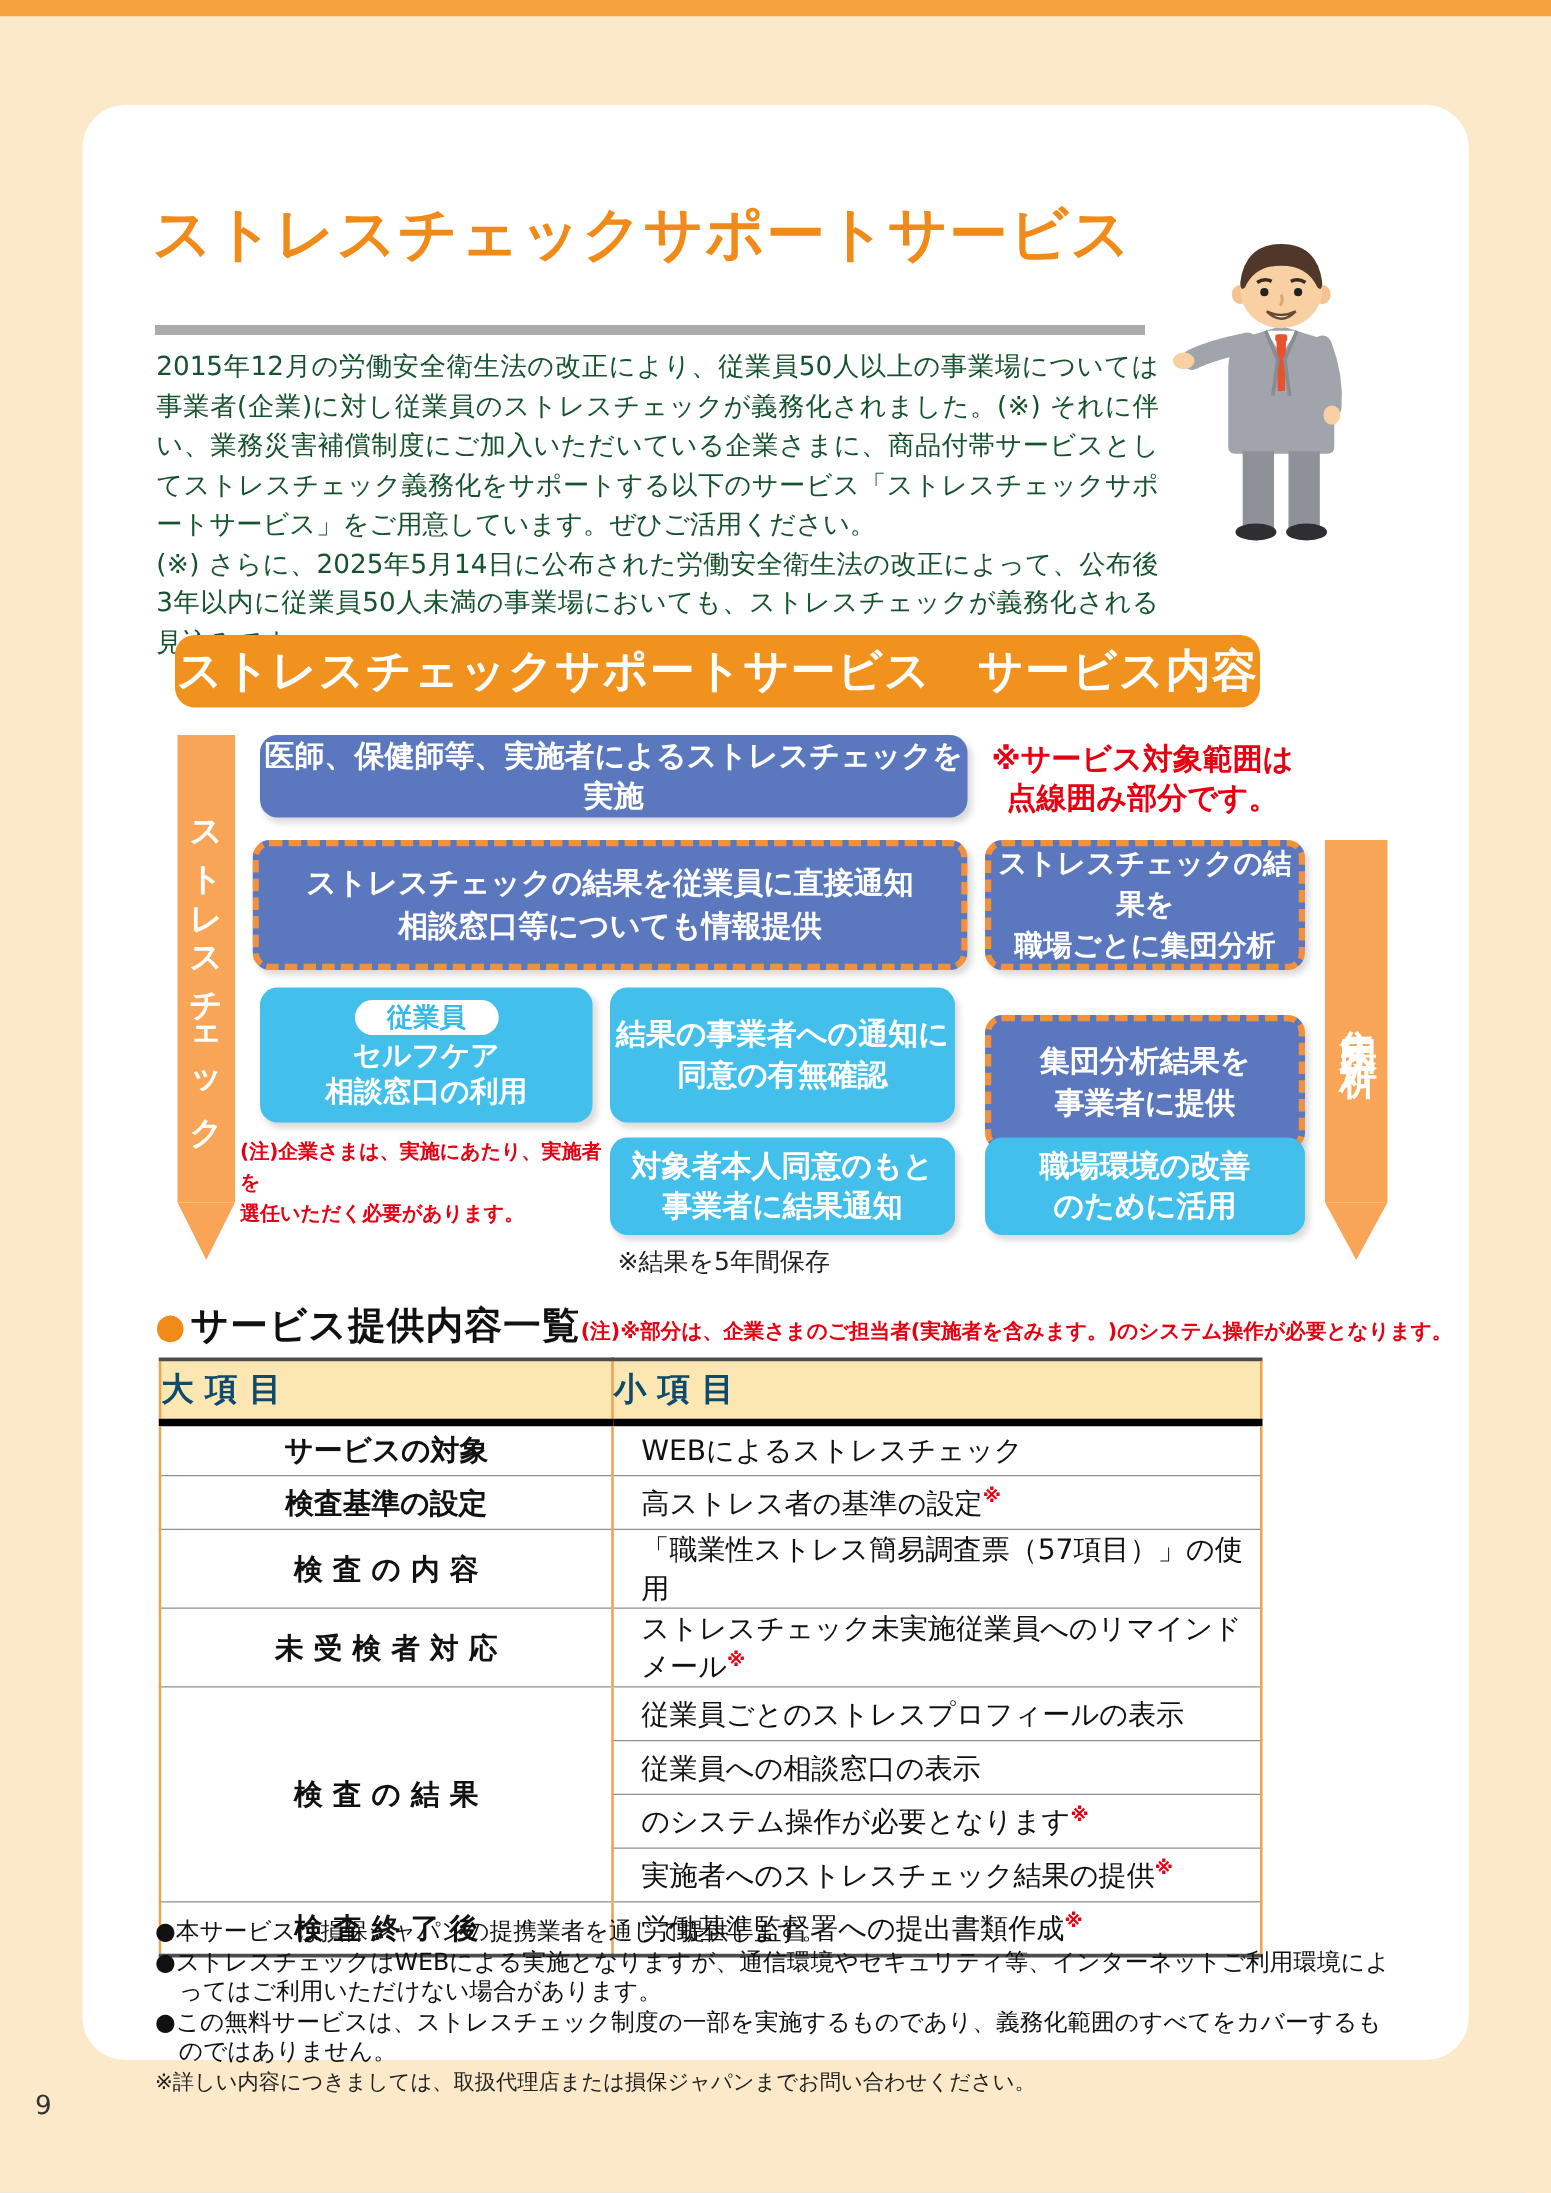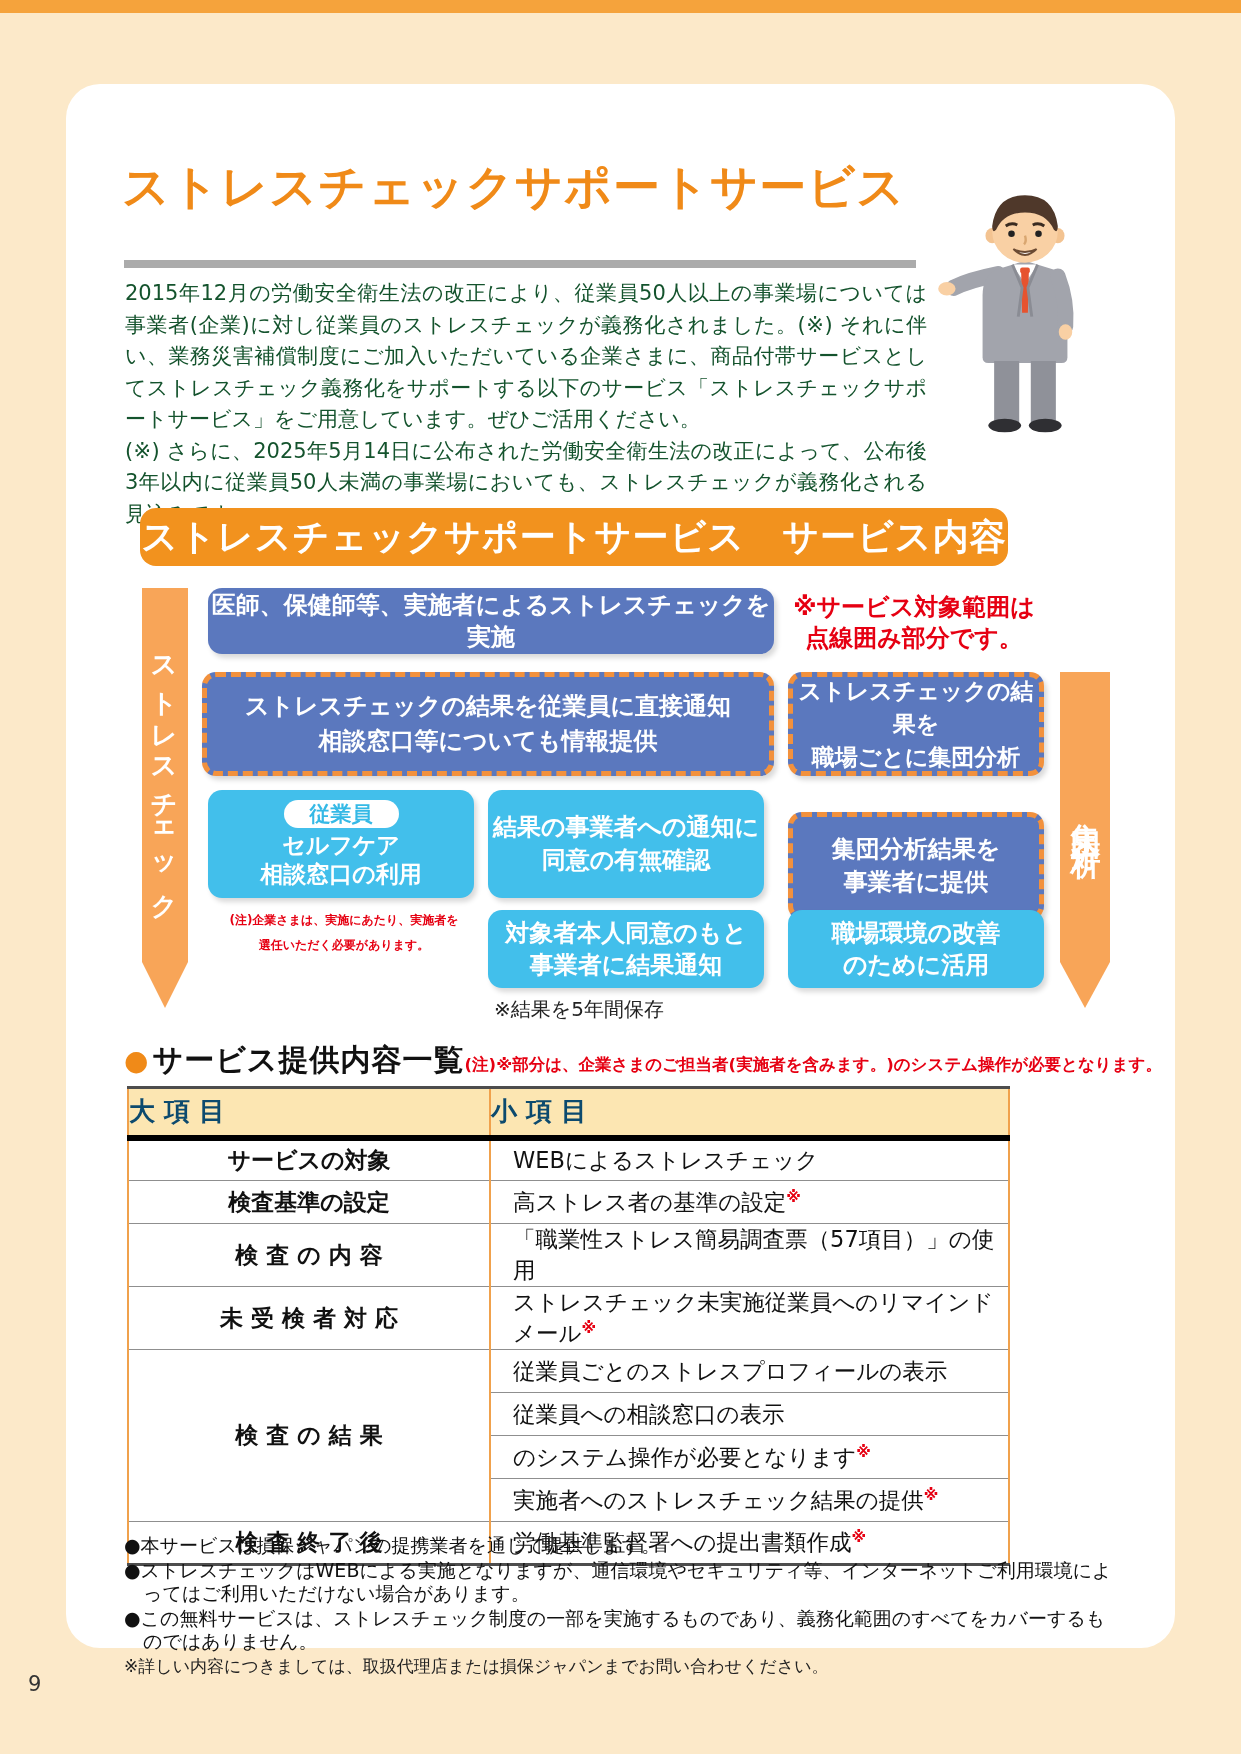--- a/index.html
+++ b/index.html
@@ -65,22 +65,22 @@
                 color:#E60012; font-size:24px; font-weight:bold; line-height:31px; }
   .box-notify { left:136px; top:588px; width:572px; height:104px; font-size:24px; line-height:35px; }
   .box-group  { left:722px; top:588px; width:256px; height:104px; font-size:23px; line-height:33px; }
   .box-selfcare { left:142px; top:706px; width:266px; height:108px; font-size:23px; line-height:29px; }
   .pill {
     background:#fff; color:#35B9E6; font-size:21px; font-weight:bold;
     border-radius:999px; padding:1px 26px; margin-bottom:3px; line-height:26px;
   }
   .box-consent { left:422px; top:706px; width:276px; height:108px; font-size:24px; line-height:33px; }
   .box-provide { left:722px; top:706px; width:256px; height:108px; font-size:24px; line-height:33px;margin-top:22px; }
-  .note-select { left:126px; top:824px; width:304px; text-align:center;
-                 color:#E60012; font-size:12px; font-weight:bold; line-height:25px; }
+  .note-select { left:126px; top:824px; width:304px; 
+                 color:#E60012; font-size:16px; font-weight:bold; line-height:25px; }
   .box-result { left:422px; top:826px; width:276px; height:78px; font-size:24px; line-height:32px; }
   .box-env    { left:722px; top:826px; width:256px; height:78px; font-size:24px; line-height:32px; }
   .store-note { left:428px; top:912px; font-size:20px; color:#222; }
 
   
   .section-title-row { left:58px; top:956px; display:flex; align-items:baseline; width:1040px; }
   .section-bullet { color:#F08A18; font-size:28px; margin-right:4px; }
   .section-title  { font-size:30px; font-weight:bold; color:#111; letter-spacing:1px; }
   .section-note   { font-size:16.5px; font-weight:bold; color:#E60012; margin-left:0; }
 

